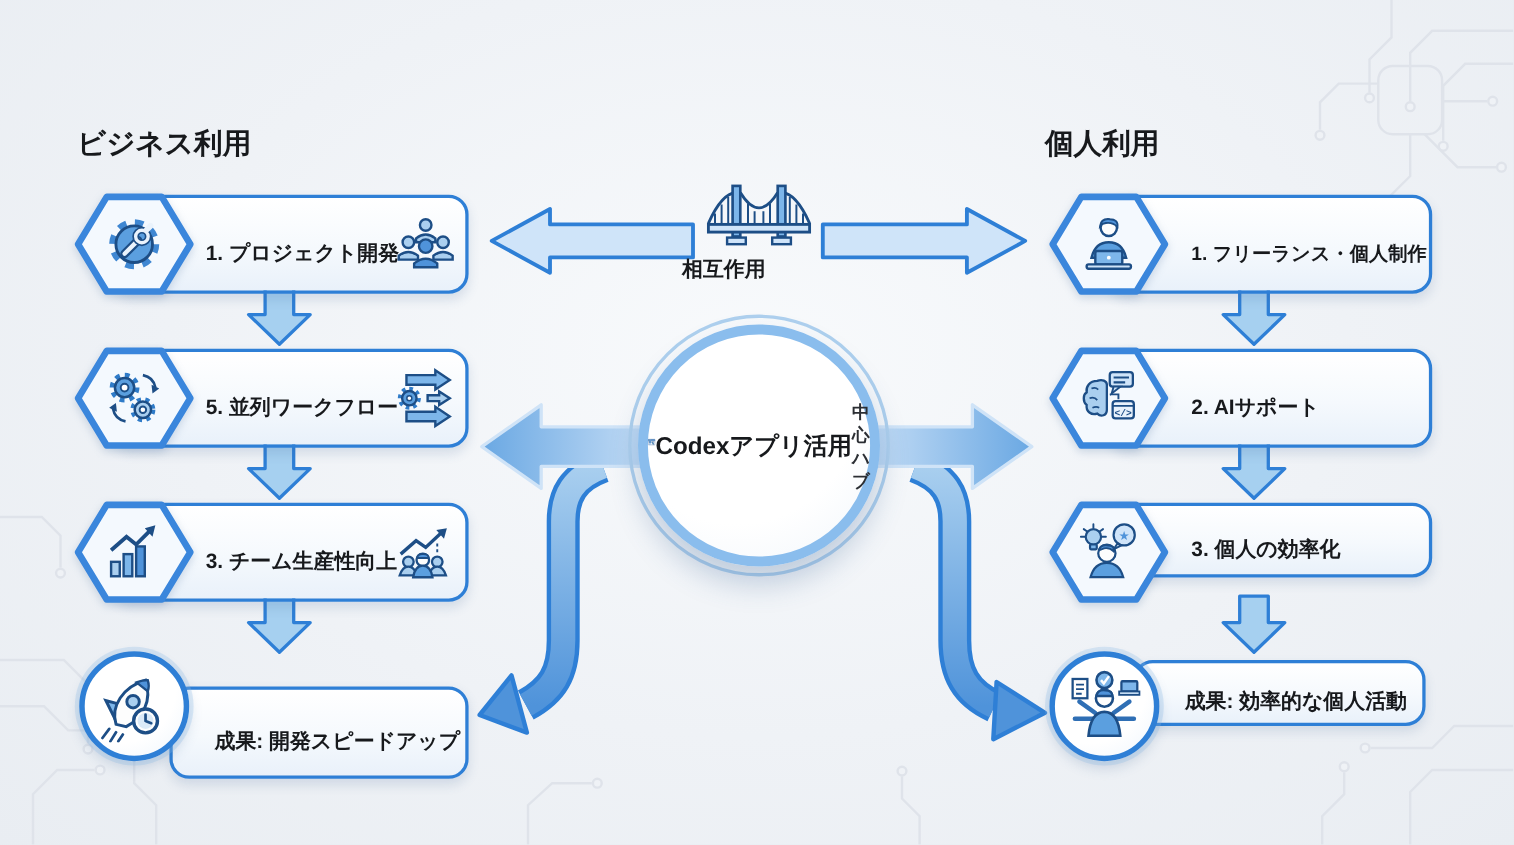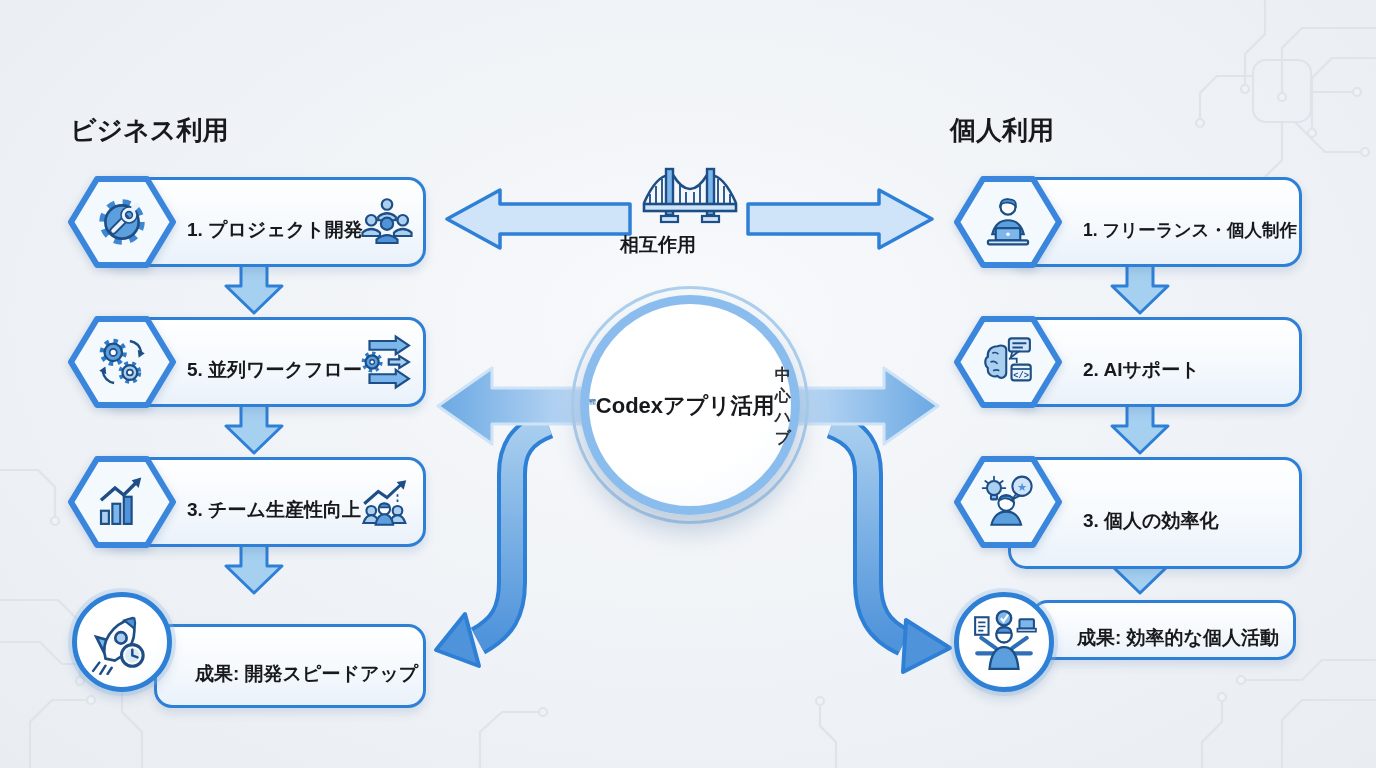--- a/index.html
+++ b/index.html
@@ -196,21 +196,21 @@
   <div class="item-box" style="left:154px;top:624px;width:272px;height:84px;padding-left:38px;align-items:center;">
     <span class="box-label">成果: 開発スピードアップ</span>
   </div>
 
   <div class="item-box" style="left:1008px;top:177px;width:294px;height:90px;padding-left:72px;">
     <span class="box-label" style="font-size:17.5px;">1. フリーランス・個人制作</span>
   </div>
   <div class="item-box" style="left:1008px;top:317px;width:294px;height:90px;padding-left:72px;">
     <span class="box-label">2. AIサポート</span>
   </div>
-  <div class="item-box" style="left:1008px;top:457px;width:294px;height:112px;padding-left:72px;">
+  <div class="item-box" style="left:1008px;top:457px;width:294px;height:68px;padding-left:72px;">
     <span class="box-label">3. 個人の効率化</span>
   </div>
   <div class="item-box" style="left:1030px;top:600px;width:266px;height:60px;padding-left:44px;">
     <span class="box-label">成果: 効率的な個人活動</span>
   </div>
 
   <div class="badge-hex" style="left:66px;top:170px;">
     <svg class="hex-shape" viewBox="0 0 112 104">
       <polygon points="5,52 31,9 81,9 107,52 81,95 31,95" fill="#f4f9fe" stroke="#3a86dc" stroke-width="6" stroke-linejoin="round"></polygon>
     </svg>

